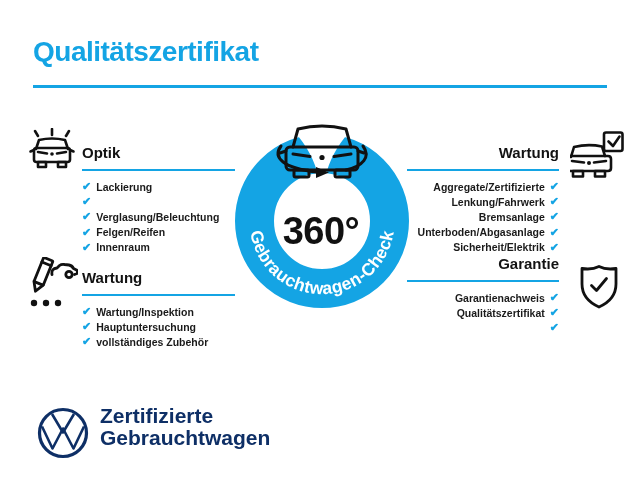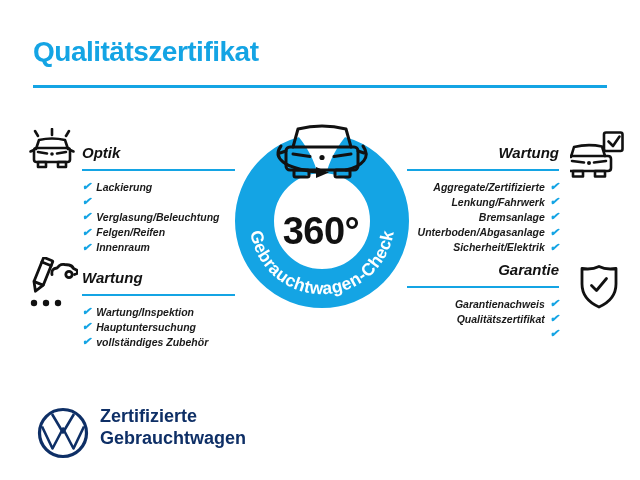--- a/index.html
+++ b/index.html
@@ -12,53 +12,53 @@
   .page-title {
     position:absolute; left:33px; top:36px;
     font-size:28px; font-weight:bold; letter-spacing:-0.5px;
     color:#14a4e4;
   }
   .title-rule {
     position:absolute; left:33px; top:85px; width:574px; height:3px;
     background:#14a4e4;
   }
   
-  .section { position:absolute; width:153px;font-style:italic; }
+  .section { position:absolute; width:153px; }
   .section .sec-title {
     font-size:15px; font-weight:bold; color:#121212; line-height:16px;
   }
   .section .sec-rule {
     position:absolute; left:0; top:24px; width:100%; height:2px;
     background:#14a4e4;
   }
   .section .items { position:absolute; left:0; top:34px; width:100%; }
   .item {
     display:flex; align-items:center; gap:5px; height:15.2px;
     font-size:10.5px; font-weight:bold; color:#1a1a1a; white-space:nowrap;
   }
   .item .check { color:#14a4e4; font-size:11px; line-height:1; }
   .section.right { text-align:right; }
   .section.right .item { flex-direction:row-reverse; }
   #sec-optik   { left:82px;  top:145px; }
   #sec-technik { right:81px; top:145px; width:152px; }
   #sec-wartung { left:82px;  top:270px; }
-  #sec-garantie{ right:81px; top:262px; width:152px; }
+  #sec-garantie{ right:81px; top:256px; width:152px; }
   
   .icon { position:absolute; }
   #icon-optik   { left:28px;  top:128px; }
   #icon-wartung { left:26px;  top:257px; }
   #icon-technik { left:570px; top:131px; }
   #icon-garantie{ left:578px; top:264px; }
   
   #badge { position:absolute; left:220px; top:103px; }
   
   #vw-logo { position:absolute; left:37px; top:407px; }
   .footer-text {
     position:absolute; left:100px; top:405px;
-    font-size:18px; line-height:22px; font-weight:bold; color:#0e2f66;
+    font-size:21px; line-height:22px; font-weight:bold; color:#0e2f66;
   }
 </style>
 </head>
 <body>
 
 <div class="page">
 
   <div class="page-title">Qualitätszertifikat</div>
   <div class="title-rule"></div>
 

